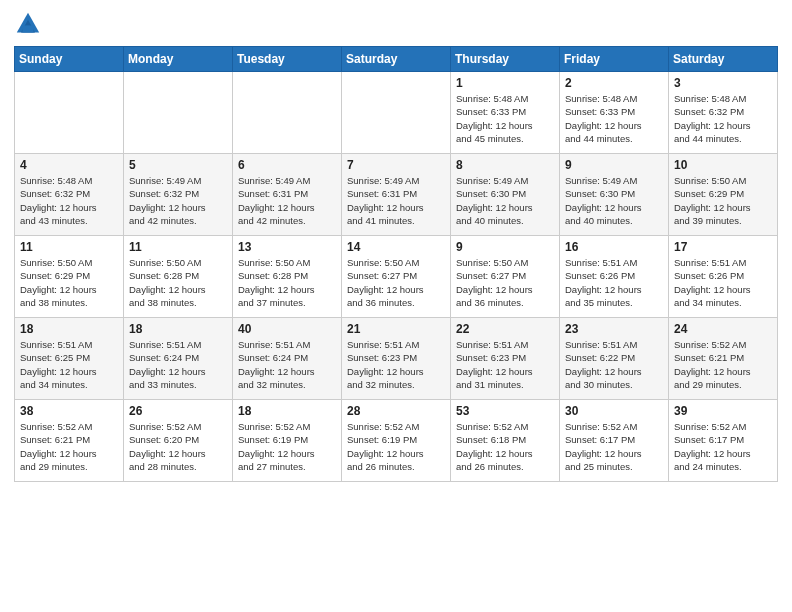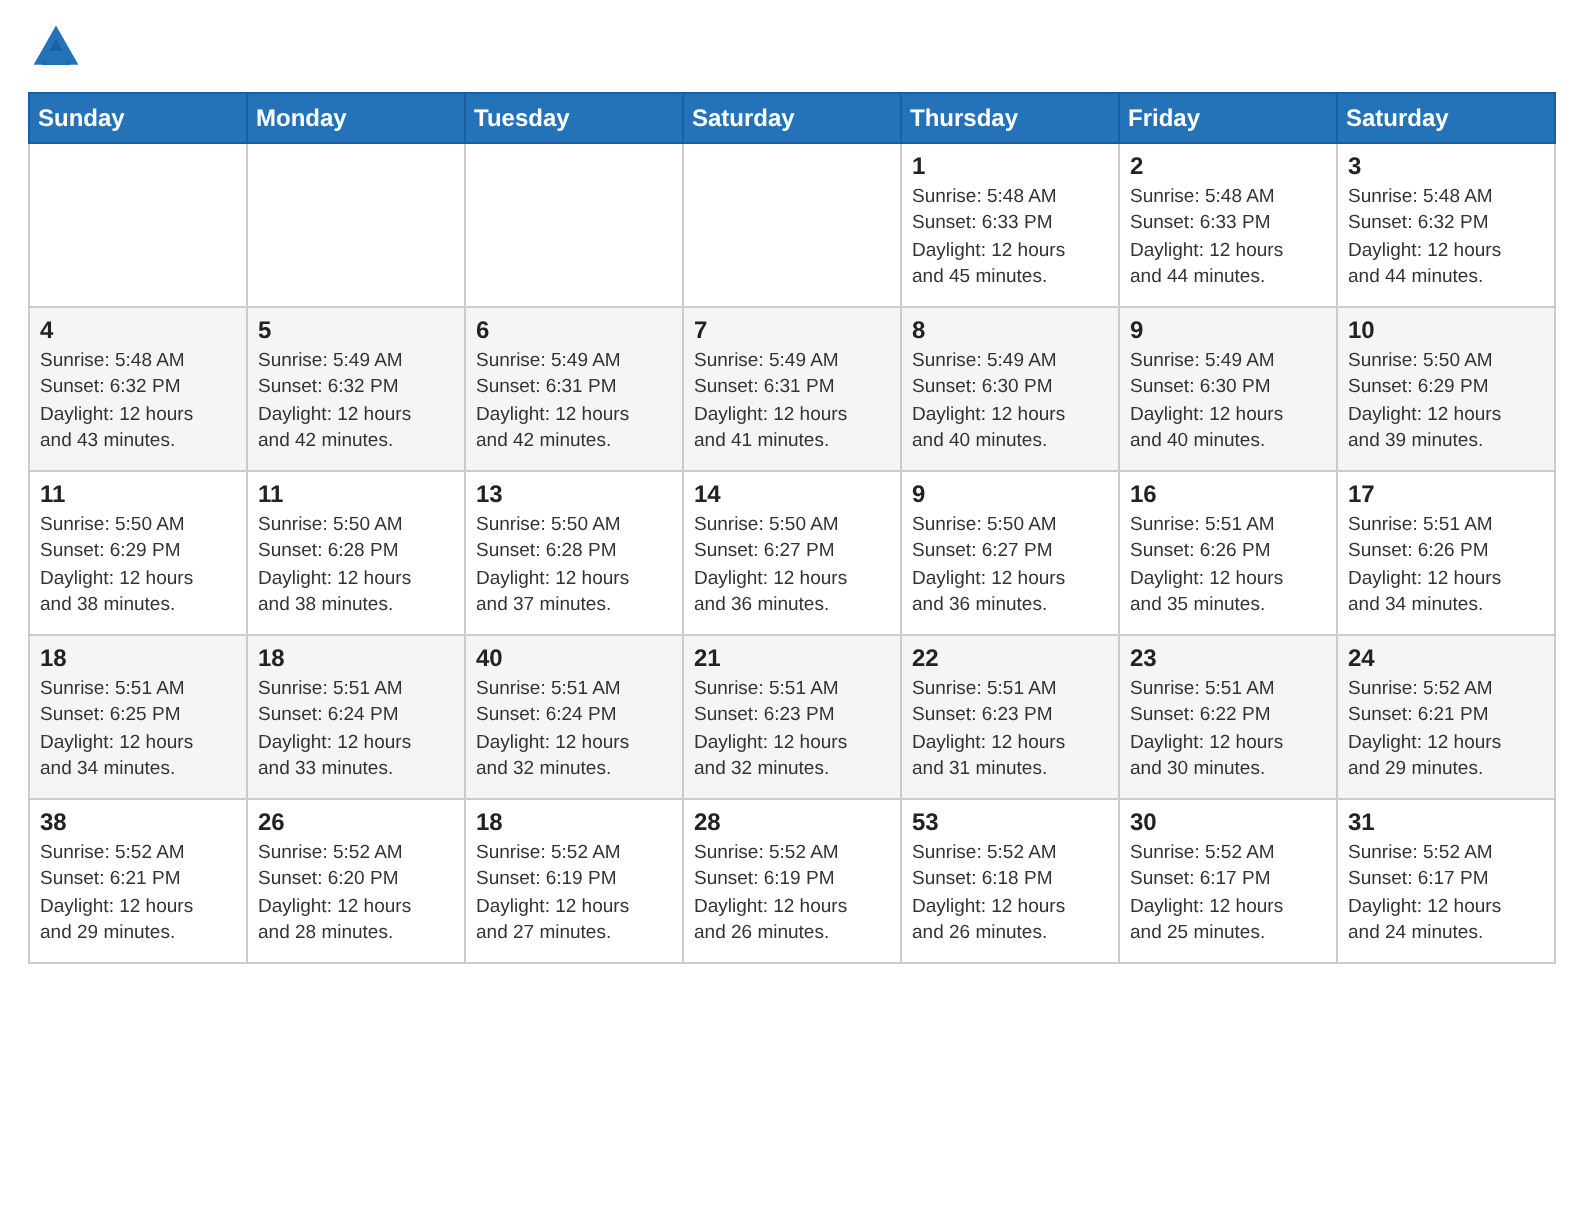--- a/index.html
+++ b/index.html
@@ -348,21 +348,21 @@
 and 26 minutes.</div>
           </td>
           <td>
             <span class="day-number">30</span>
             <div class="day-info" style="white-space: pre-line;">Sunrise: 5:52 AM
 Sunset: 6:17 PM
 Daylight: 12 hours
 and 25 minutes.</div>
           </td>
           <td>
-            <span class="day-number">31</span>
+            <span class="day-number">39</span>
             <div class="day-info" style="white-space: pre-line;">Sunrise: 5:52 AM
 Sunset: 6:17 PM
 Daylight: 12 hours
 and 24 minutes.</div>
           </td>
         </tr>
       </tbody>
   </table>
 </div>
 

